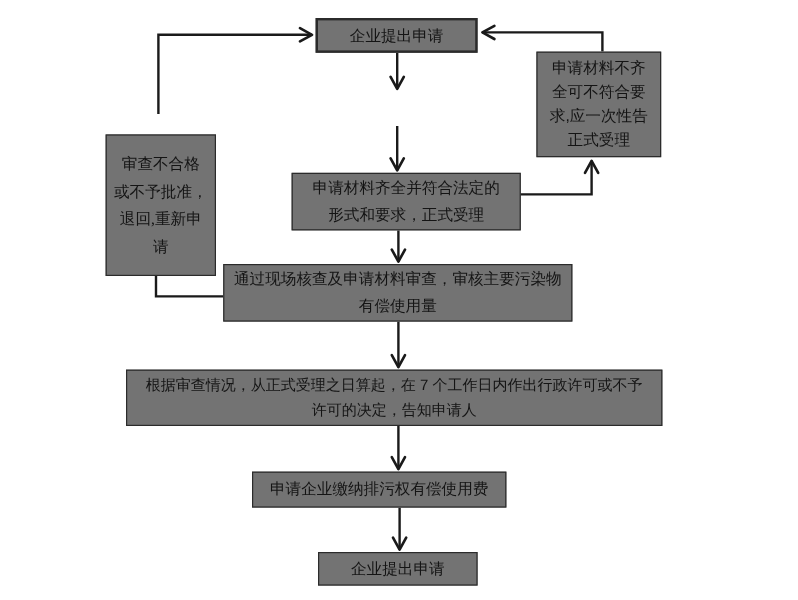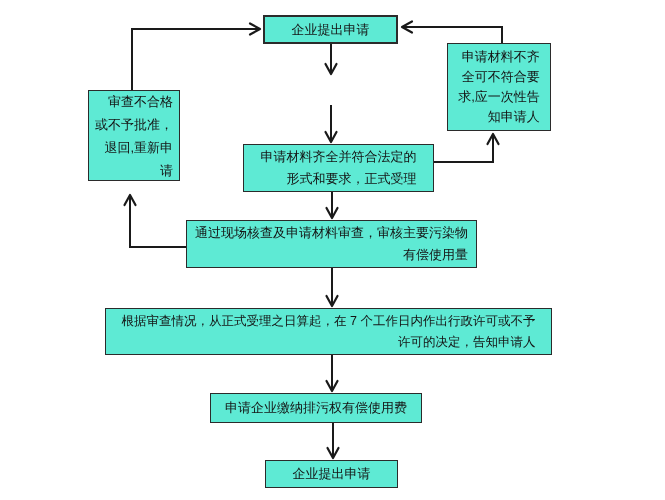--- a/index.html
+++ b/index.html
@@ -13,35 +13,35 @@
   }
   .wires {
     position: absolute;
     left: 0; top: 0;
     width: 665px; height: 500px;
   }
   .node {
     position: absolute;
     box-sizing: border-box;
     border: 1.5px solid #2b2b2b;
-    background: #5eead4;
+    background: #737373;
     color: #141414;
     font-size: 13px;
     line-height: 22px;
     display: flex;
     align-items: center;
     justify-content: center;
-    text-align: right;
+    text-align: center;
     white-space: pre-line;
   }
   
   #n-start    { left: 263px; top: 15px;  width: 135px; height: 29px; border-width: 2px; }
   #n-submit   { left: 264px; top: 76px;  width: 136px; height: 29px; }
   #n-incomplete { left: 447px; top: 43px; width: 104px; height: 88px; line-height: 20px; }
-  #n-rejected { left: 88px;  top: 90px;  width: 92px;  height: 91px; line-height: 23px; }
+  #n-rejected { left: 88px;  top: 112px;  width: 92px;  height: 118px; line-height: 23px; font-family: Liberation Serif, serif; }
   #n-accepted { left: 243px; top: 144px; width: 191px; height: 48px; }
   #n-review   { left: 186px; top: 220px; width: 291px; height: 48px; }
   #n-decision { left: 105px; top: 308px; width: 447px; height: 47px; line-height: 21px; font-size: 12.5px; }
   #n-payment  { left: 210px; top: 393px; width: 212px; height: 30px; }
   #n-issue    { left: 265px; top: 460px; width: 133px; height: 28px; }
 </style>
 </head>
 <body>
 
 <div class="stage">
@@ -63,21 +63,21 @@
       <path d="M502,43 L502,27 L402,27" marker-end="url(#ah)"></path>
       <path d="M132,95 L132,29 L260,29" marker-end="url(#ah)"></path>
       <path d="M186,247 L130,247 L130,195" marker-end="url(#ah)"></path>
     </g>
   </svg>
 
   <div class="node" id="n-start">企业提出申请</div>
   <div class="node" id="n-incomplete">申请材料不齐
 全可不符合要
 求,应一次性告
-知申请人</div>
+正式受理</div>
   <div class="node" id="n-rejected">审查不合格
 或不予批准，
 退回,重新申
 请</div>
   <div class="node" id="n-accepted">申请材料齐全并符合法定的
 形式和要求，正式受理</div>
   <div class="node" id="n-review">通过现场核查及申请材料审查，审核主要污染物
 有偿使用量</div>
   <div class="node" id="n-decision">根据审查情况，从正式受理之日算起，在 7 个工作日内作出行政许可或不予
 许可的决定，告知申请人</div>

